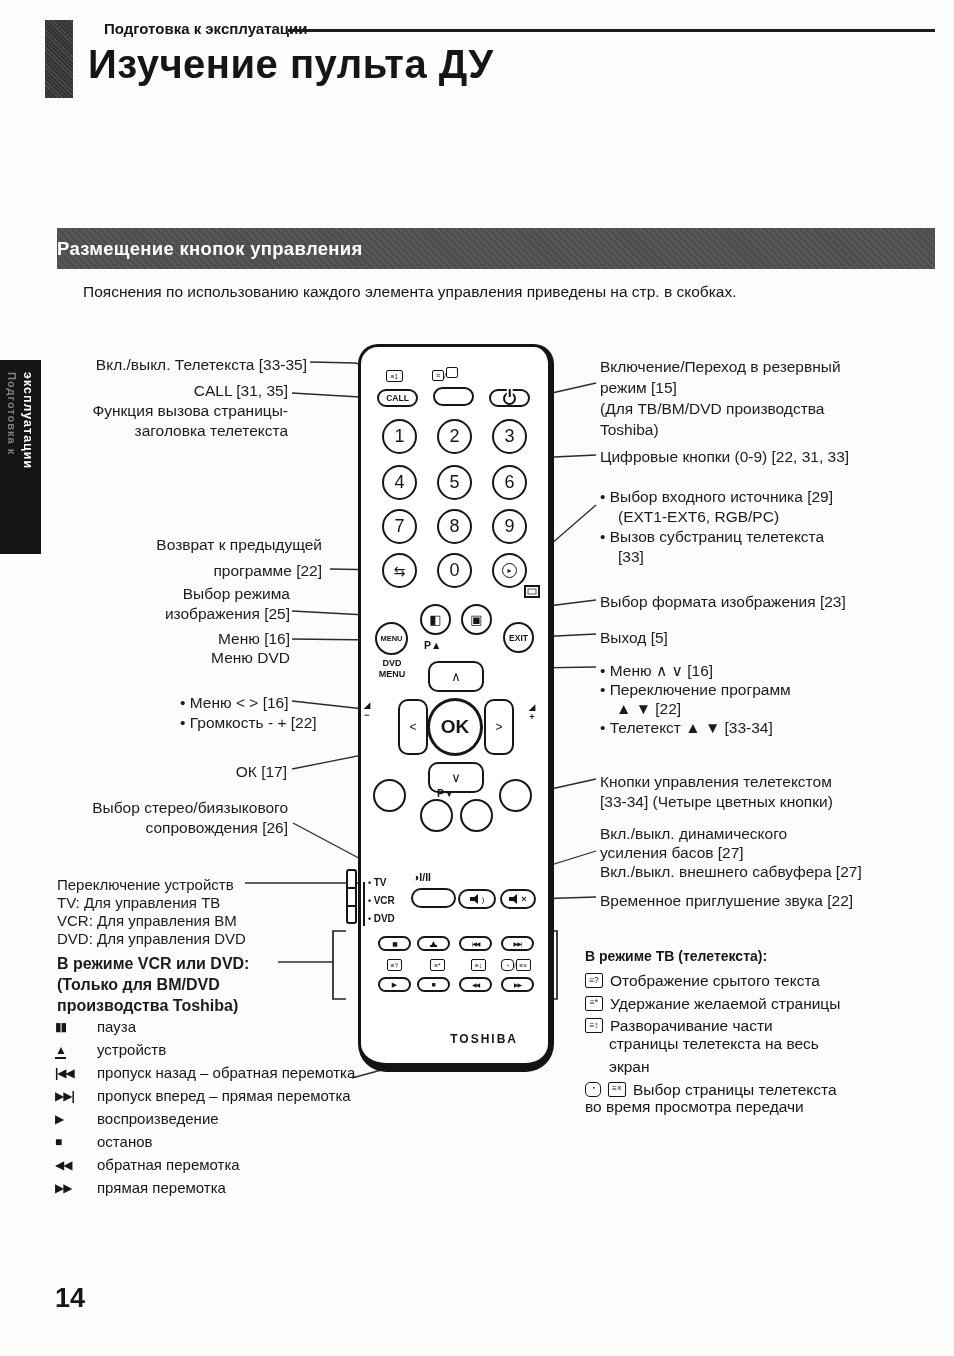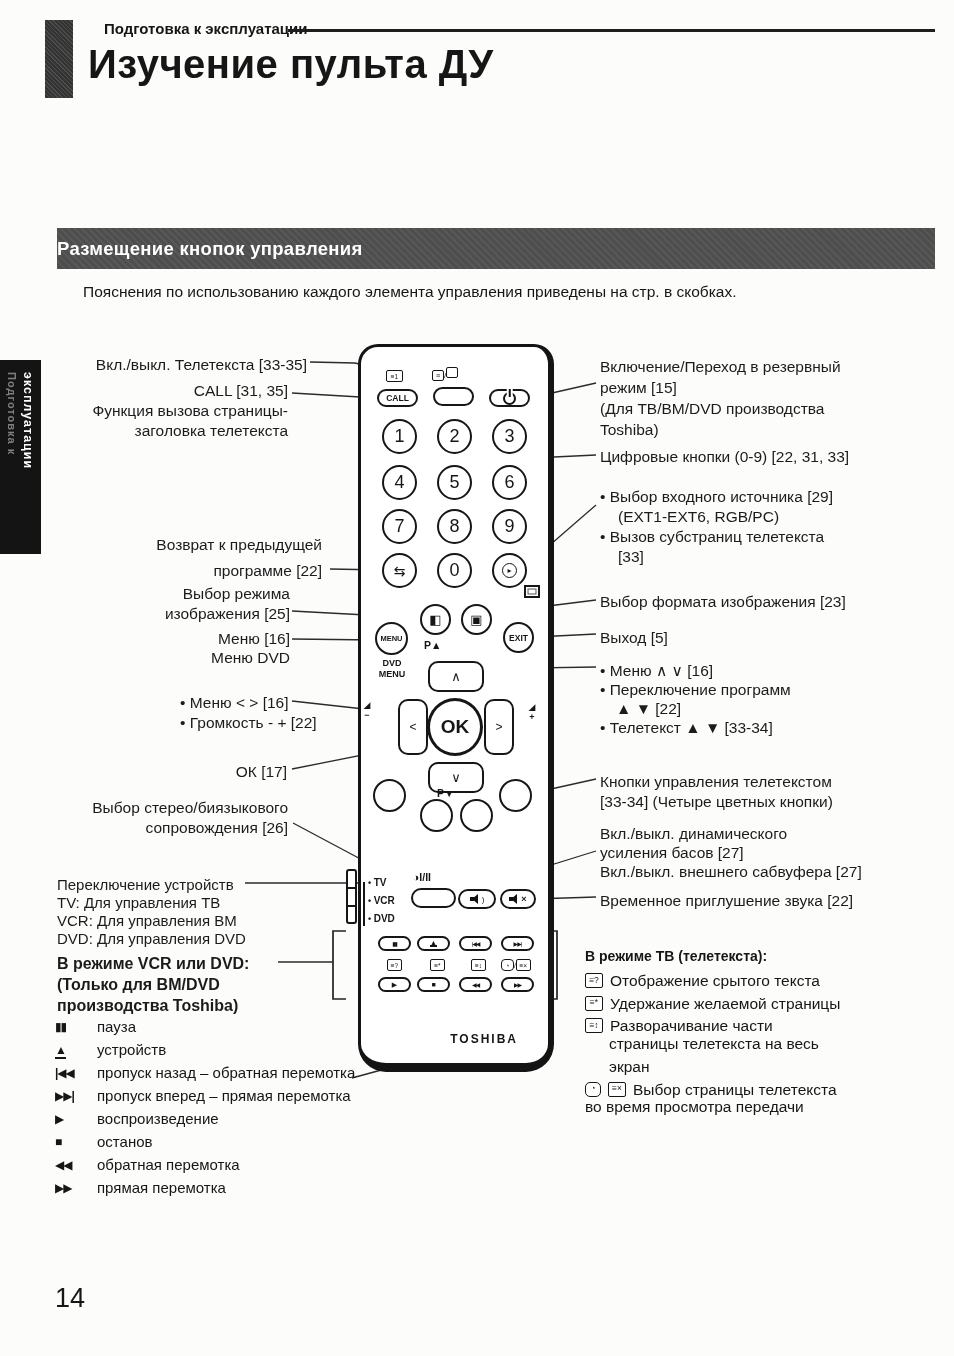--- a/index.html
+++ b/index.html
@@ -22,21 +22,21 @@
   .title{position:absolute;left:88px;top:42px;font-size:40px;font-weight:bold;letter-spacing:.5px}
   .secbar{position:absolute;left:57px;top:228px;width:878px;height:41px;background:#4e4e4e;
           background-image:repeating-linear-gradient(45deg,rgba(255,255,255,.06) 0 2px,transparent 2px 5px);
           display:flex;align-items:center}
   .secbar span{color:#fff;font-weight:bold;font-size:18.5px;letter-spacing:.3px}
   .intro{position:absolute;left:83px;top:283px;font-size:15.5px}
   .sidetab{position:absolute;left:0;top:360px;width:41px;height:194px;background:#141414;
            display:flex;justify-content:center;gap:3px;padding-top:12px;box-sizing:border-box}
   .sidetab span{writing-mode:vertical-rl;color:#fff;font-size:12.5px;font-weight:bold;letter-spacing:1px}
   .sidetab .faint{opacity:.45;font-size:11px}
-  .pagenum{position:absolute;left:55px;top:1283px;font-size:27px;font-weight:normal}
+  .pagenum{position:absolute;left:55px;top:1283px;font-size:27px;font-weight:bold}
   
   .remote{position:absolute;left:358px;top:344px;width:196px;height:728px;background:#fff;
           border:3px solid #141414;border-right-width:6px;border-bottom-width:9px;
           border-radius:20px 20px 28px 28px;box-sizing:border-box}
   .pwr{position:relative;width:13px;height:13px;border:2px solid #111;border-radius:50%;box-sizing:border-box}
   .pwr::after{content:"";position:absolute;left:50%;top:-5px;transform:translateX(-50%);
               width:2.5px;height:8px;background:#111;box-shadow:0 0 0 2px #fff}
   .spk{position:relative;width:11px;height:10px;display:inline-block}
   .spk::before{content:"";position:absolute;left:0;top:3px;width:4px;height:4px;background:#111}
   .spk::after{content:"";position:absolute;left:2px;top:0;width:0;height:0;

